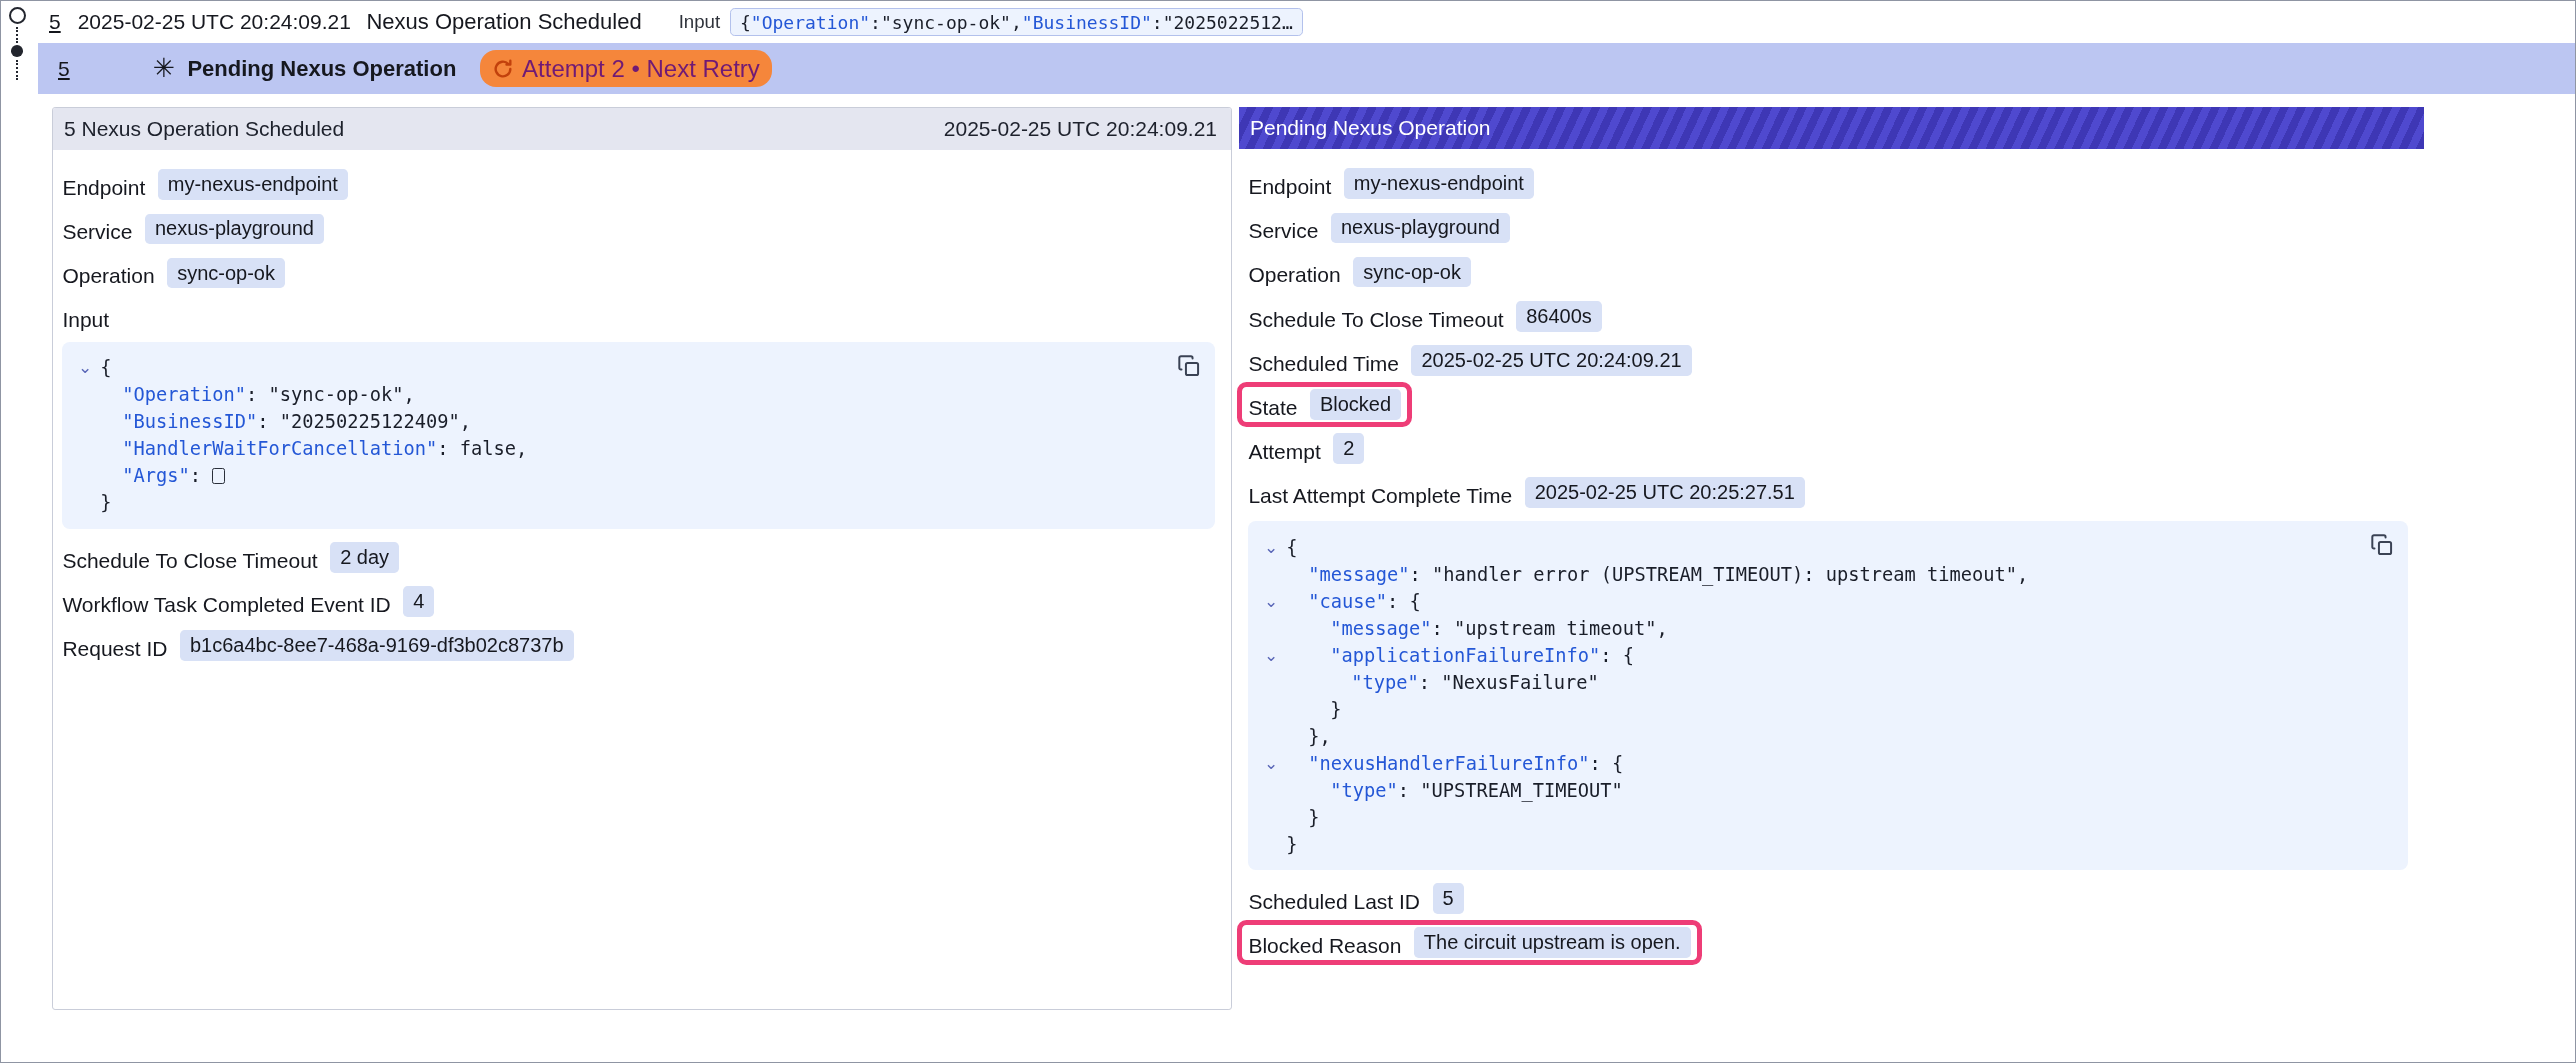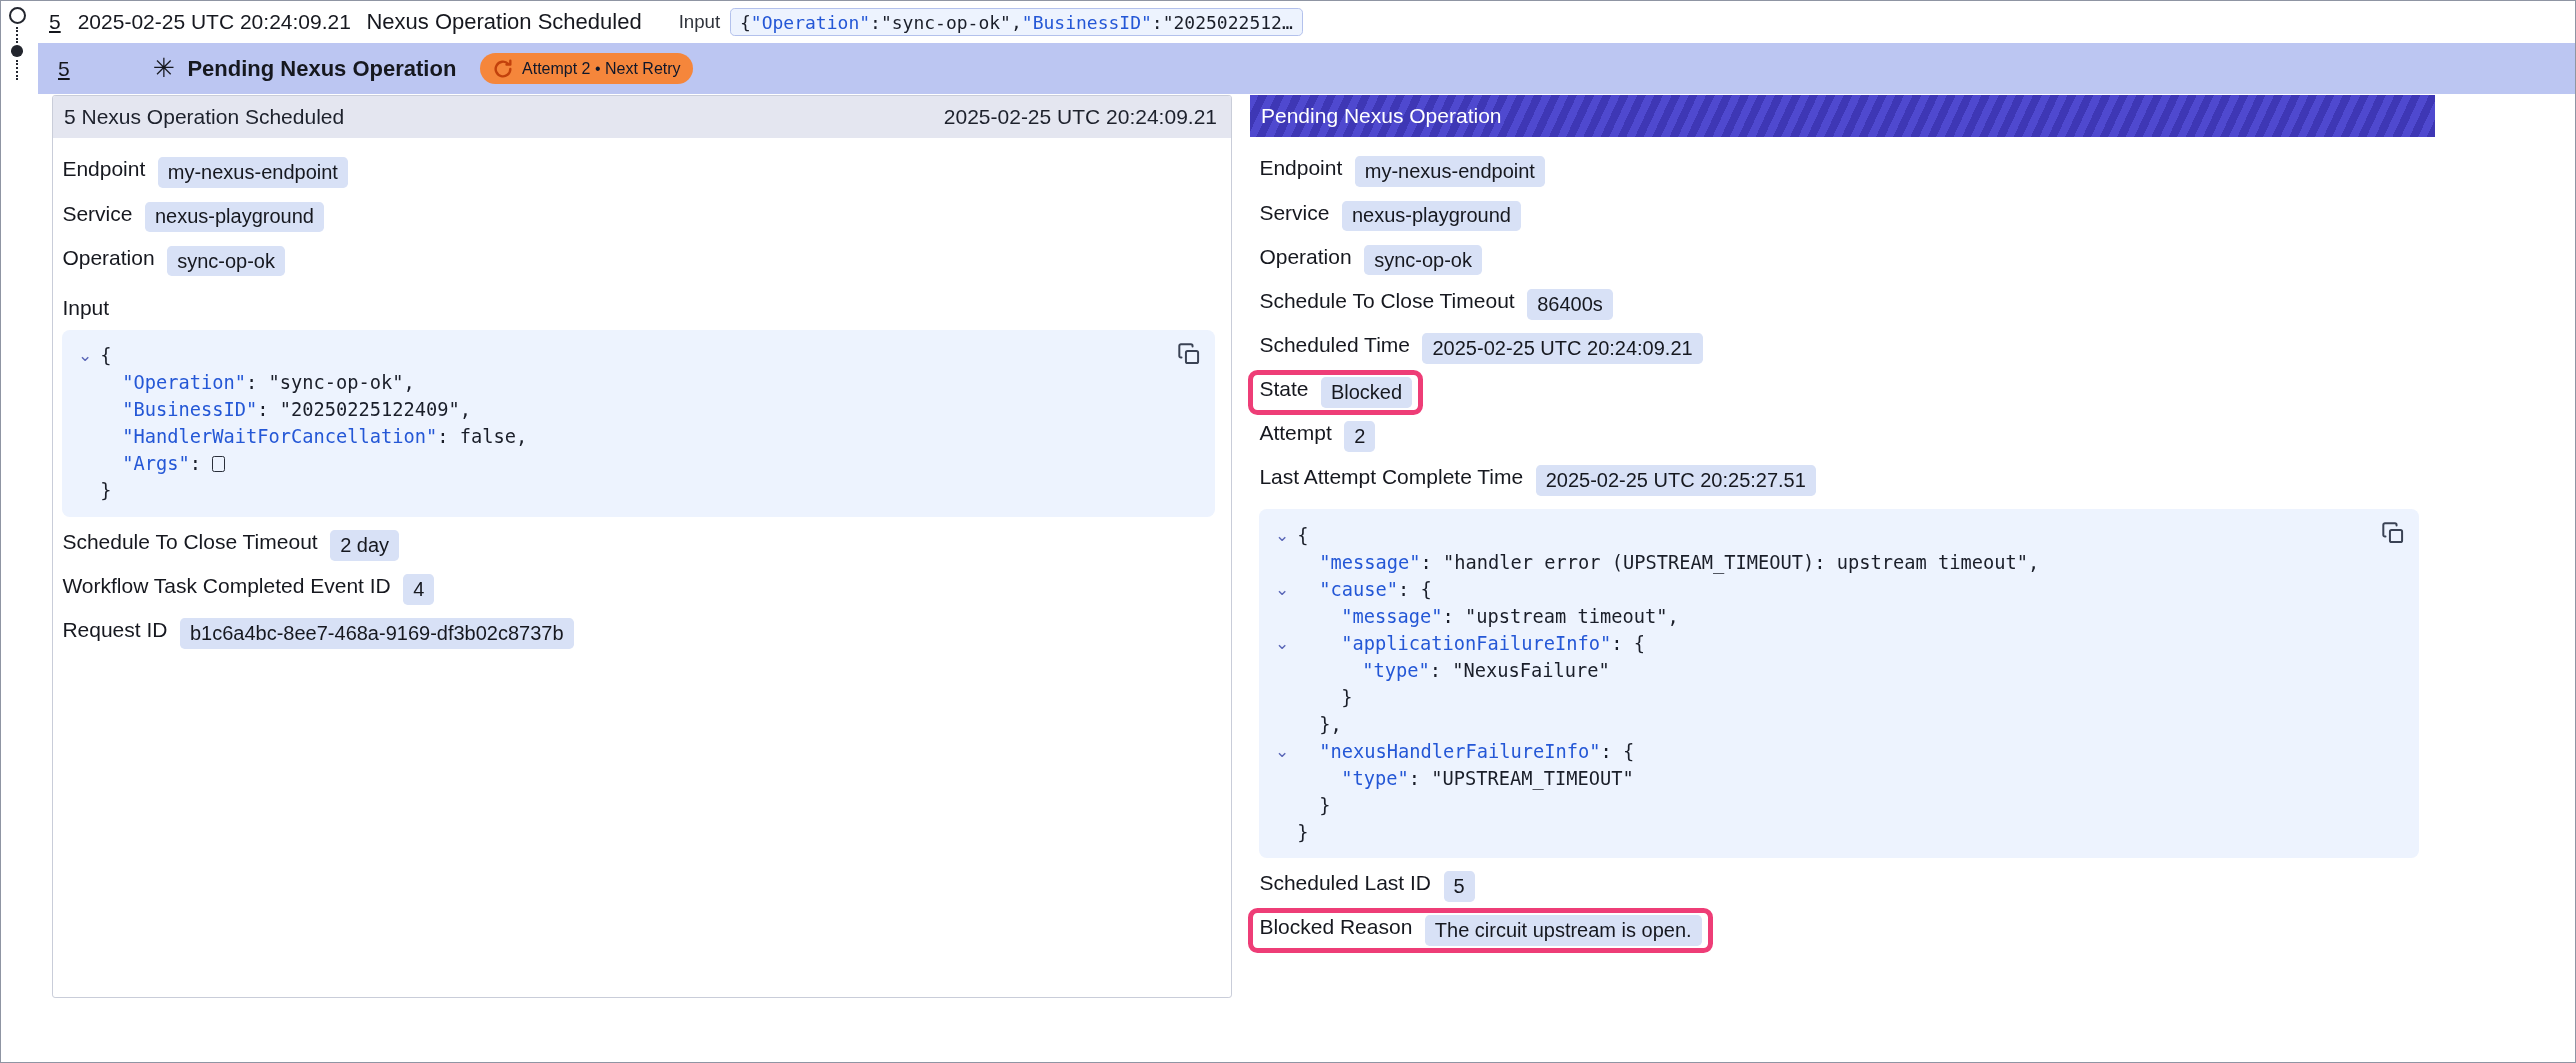--- a/index.html
+++ b/index.html
@@ -26,36 +26,36 @@
   .evt-chip { margin-left:9.4px; font-family:"DejaVu Sans Mono", monospace; font-size:18px;
               background:var(--code-bg,#edf3fe); border:1.6px solid #b3c1ec; border-radius:4.7px;
               padding:2.3px 9.4px; white-space:nowrap; overflow:hidden; max-width:593px; display:inline-block; cursor:pointer; }
 
   
   .pending-row { height:51px; background:var(--periwinkle,#bcc6f2); display:flex; align-items:center; padding-left:20px; }
   .pending-icon { font-size:26.5px; margin-left:83px; line-height:1; }
   .pending-title { font-size:22px; font-weight:bold; margin-left:12.5px; white-space:nowrap; }
   .attempt-badge { margin-left:23.4px; background:var(--orange-badge-bg,#f5863b); border-radius:16px;
                    padding:4.7px 12.5px; display:inline-flex; align-items:center; gap:7.8px;
-                   font-size:16px; color:#0f172a; white-space:nowrap; }
-
-  
-  .panels { display:flex; gap:18px; padding:1px 0 0 14px; align-items:flex-start; }
+                   font-size:24px; color:#701a75; white-space:nowrap; }
+
+  
+  .panels { display:flex; gap:7px; padding:13px 0 0 14px; align-items:flex-start; }
   .panel { background:#fff; }
   .panel.left { width:1180px; min-height:903px; border:1.6px solid #c9cdd9; border-radius:3.1px; overflow:hidden; }
   .panel.right { width:1185px; }
 
   .panel-header-light { height:42px; background:var(--header-light-bg,#e4e6f0); display:flex; align-items:center;
                         justify-content:space-between; padding:0 14px 0 11px; font-size:21px; color:#1d212c; }
   .panel-header-striped { height:42px; color:#fff; display:flex; align-items:center; padding:0 11px; font-size:21px;
                           background:repeating-linear-gradient(115deg, var(--header-indigo-a,#4f49cf) 0 7.8px, var(--header-indigo-b,#3e37b5) 7.8px 15.6px); }
 
   .panel-body { padding:6.2px 15.6px 15.6px 9.4px; }
 
-  .field-row { display:flex; align-items:flex-start; gap:12.5px; margin:13.3px 0; width:fit-content; position:relative; }
+  .field-row { display:flex; align-items:flex-end; gap:12.5px; margin:13.3px 0; width:fit-content; position:relative; }
   .field-label { font-size:21px; white-space:nowrap; }
   .badge { background:var(--badge-bg,#d8e1f6); border-radius:4.7px; padding:3.9px 10px; font-size:20px; white-space:nowrap; }
   .field-link { font-size:20px; text-decoration:underline; cursor:pointer; white-space:nowrap; }
 
   .group-label { font-size:21px; margin:20px 0 9.4px; }
 
   .code-block { position:relative; background:var(--code-bg,#edf3fe); border-radius:7.8px; padding:12.5px 15.6px 12.5px 7.8px;
                 font-family:"DejaVu Sans Mono", monospace; font-size:18.7px; line-height:27px; }
   .copy-btn { position:absolute; top:11px; right:12.5px; width:26.5px; height:26.5px; cursor:pointer; }
   .code-line { display:flex; }

